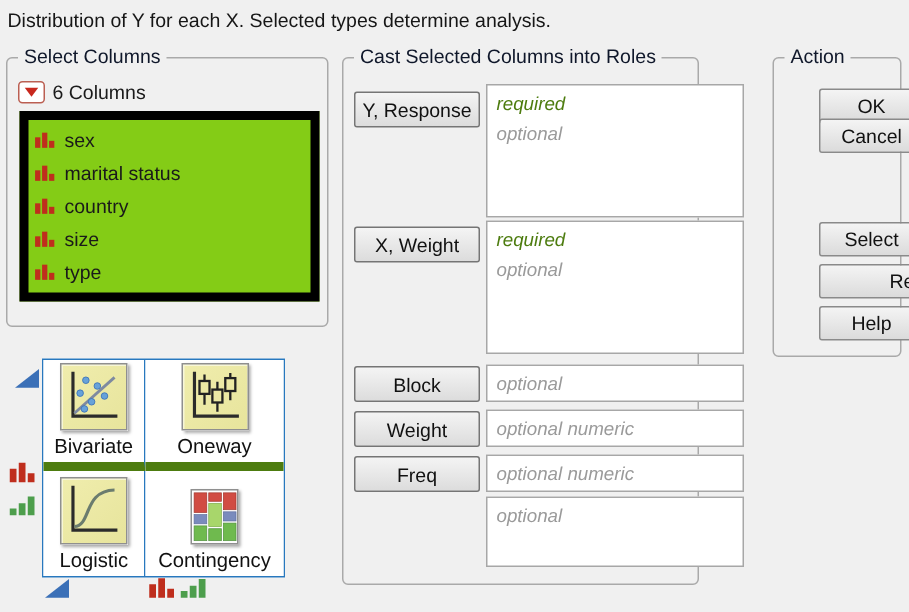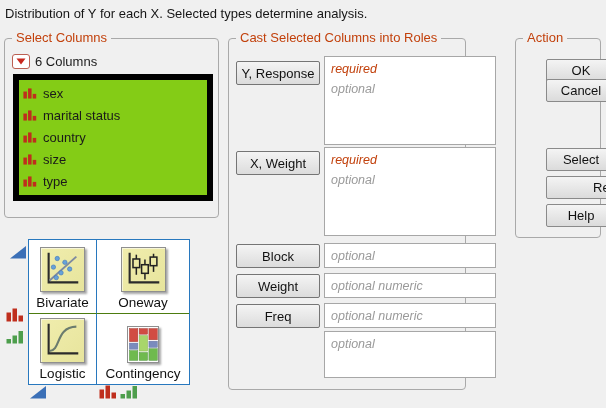--- a/index.html
+++ b/index.html
@@ -3,43 +3,43 @@
 <meta charset="utf-8">
 <style>
   * { margin:0; padding:0; box-sizing:border-box; }
   html,body { width:606px; height:408px; background:#f0f0f0; }
   body { font-family:"Liberation Sans", sans-serif; color:#1a1a1a; }
   .dialog { position:relative; width:606px; height:408px; background:#f0f0f0; overflow:hidden; }
 
   .prompt { position:absolute; left:5px; top:6px; font-size:13px; color:#161616; }
 
   .groupbox { position:absolute; border:1px solid #a9a9a9; border-radius:4px; }
-  .gb-legend { position:absolute; top:-9px; left:7px; background:#f0f0f0; padding:0 4px; font-size:13px; color:#c2410c; white-space:nowrap; }
+  .gb-legend { position:absolute; top:-9px; left:7px; background:#f0f0f0; padding:0 4px; font-size:13px; color:#0f172a; white-space:nowrap; }
 
   
   .cols-header { position:absolute; left:7px; top:15px; display:flex; align-items:center; gap:5px; font-size:13px; }
   .dd-btn { width:18px; height:15px; background:#fff; border:1px solid #bb5f52; border-radius:3px; display:flex; align-items:center; justify-content:center; padding:0; cursor:default; }
   .col-list { position:absolute; left:8px; top:35px; width:200px; height:127px; background:#84cc16; border:6px solid #000000; padding-top:2px; }
   .list-item { display:flex; align-items:center; gap:6px; height:22px; padding-left:4px; font-size:13px; }
 
   
   .matrix { position:absolute; left:28px; top:239px; display:grid; grid-template-columns:68px 92px; grid-template-rows:74px 70px; border:1px solid #2878be; background:#fff; }
   .cell { display:flex; flex-direction:column; align-items:center; justify-content:flex-end; padding-bottom:3px; gap:3px; background:#fff; }
   .cell.bR { border-right:1px solid #2878be; }
-  .cell.bB { border-bottom:1px solid #4d7c0f; }
+  .cell.bB { border-bottom:6px solid #4d7c0f; }
   .cell-label { font-size:13.5px; color:#111; }
   .tile { border:1px solid #8f8f8f; background:linear-gradient(135deg,#f0edad,#e7e49c); box-shadow:1.5px 1.5px 2px rgba(0,0,0,.35), inset 1px 1px 0 rgba(255,255,255,.55); }
   .tile.mosaic { background:#fdfdfd; }
 
   .mini { position:absolute; }
 
   
   .role-btn { position:absolute; left:7px; width:84px; height:24px; font-family:"Liberation Sans",sans-serif; font-size:13px; color:#111; background:linear-gradient(#f4f4f4,#dcdcdc); border:1px solid #757575; border-radius:2px; cursor:default; }
   .role-box { position:absolute; left:95px; width:172px; background:#fff; border:1px solid #a7a7a7; padding:2px 6px; font-size:12.5px; font-style:italic; line-height:20px; }
-  .req { display:block; color:#c2410c; }
+  .req { display:block; color:#4d7c0f; }
   .opt { display:block; color:#9a9a9a; }
 
   
   .act-btn { position:absolute; left:8px; width:70px; height:23px; font-family:"Liberation Sans",sans-serif; font-size:13px; color:#111; background:linear-gradient(#f4f4f4,#dbdbdb); border:1px solid #8a8a8a; border-radius:2px; cursor:default;margin-left:22px; }
 </style>
 </head>
 <body>
 
 <div class="dialog">
 

